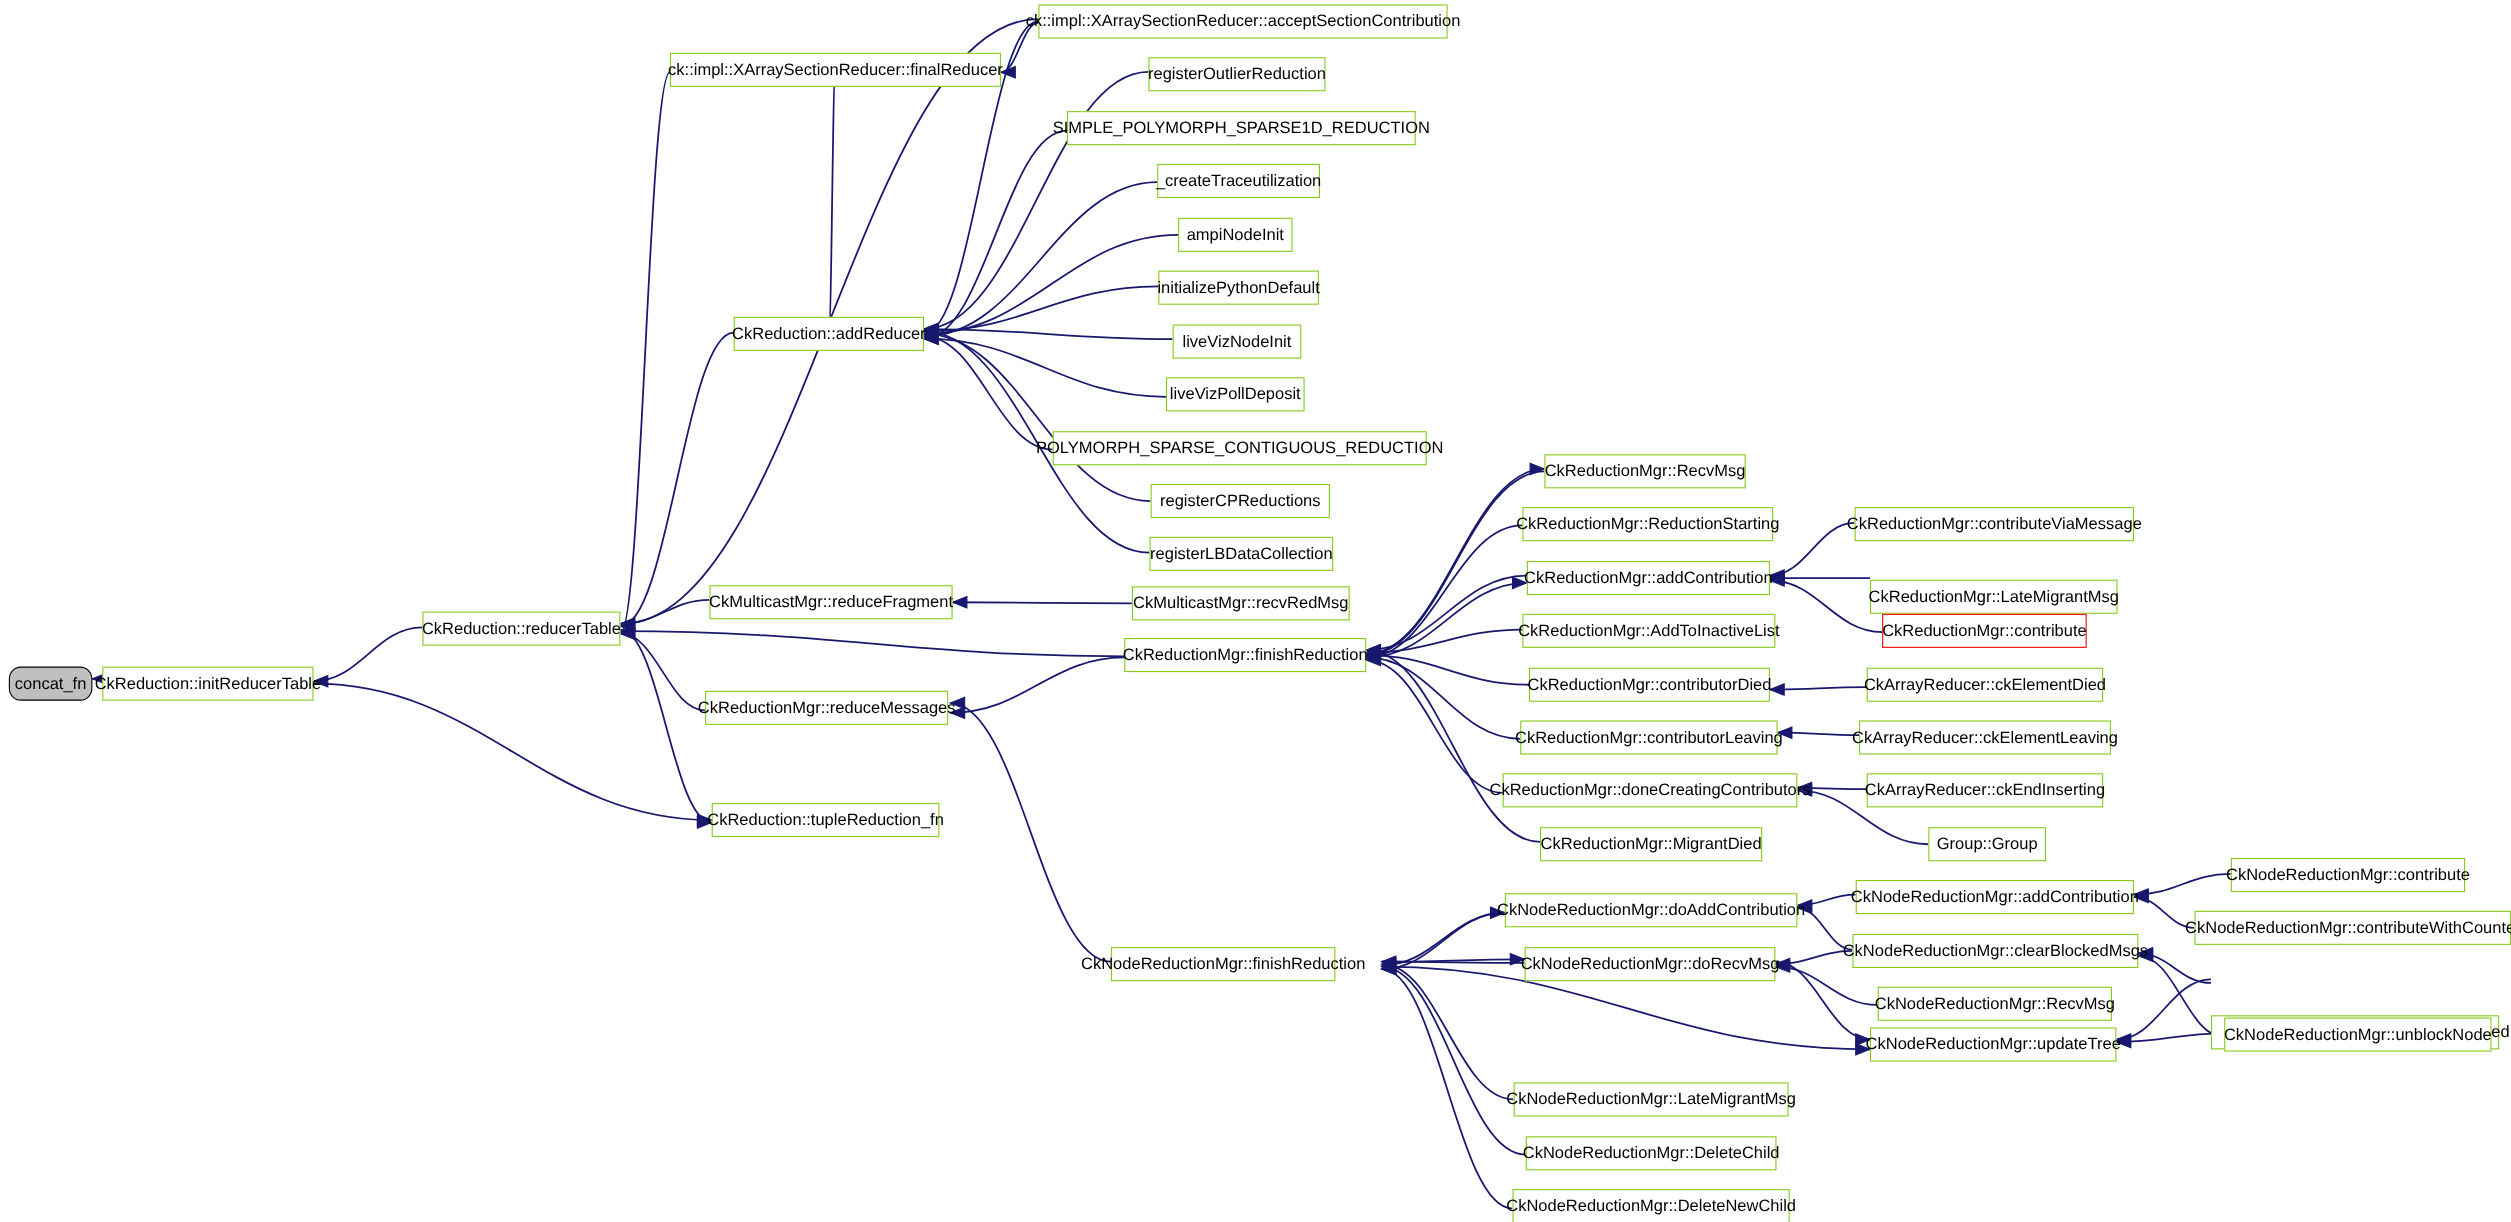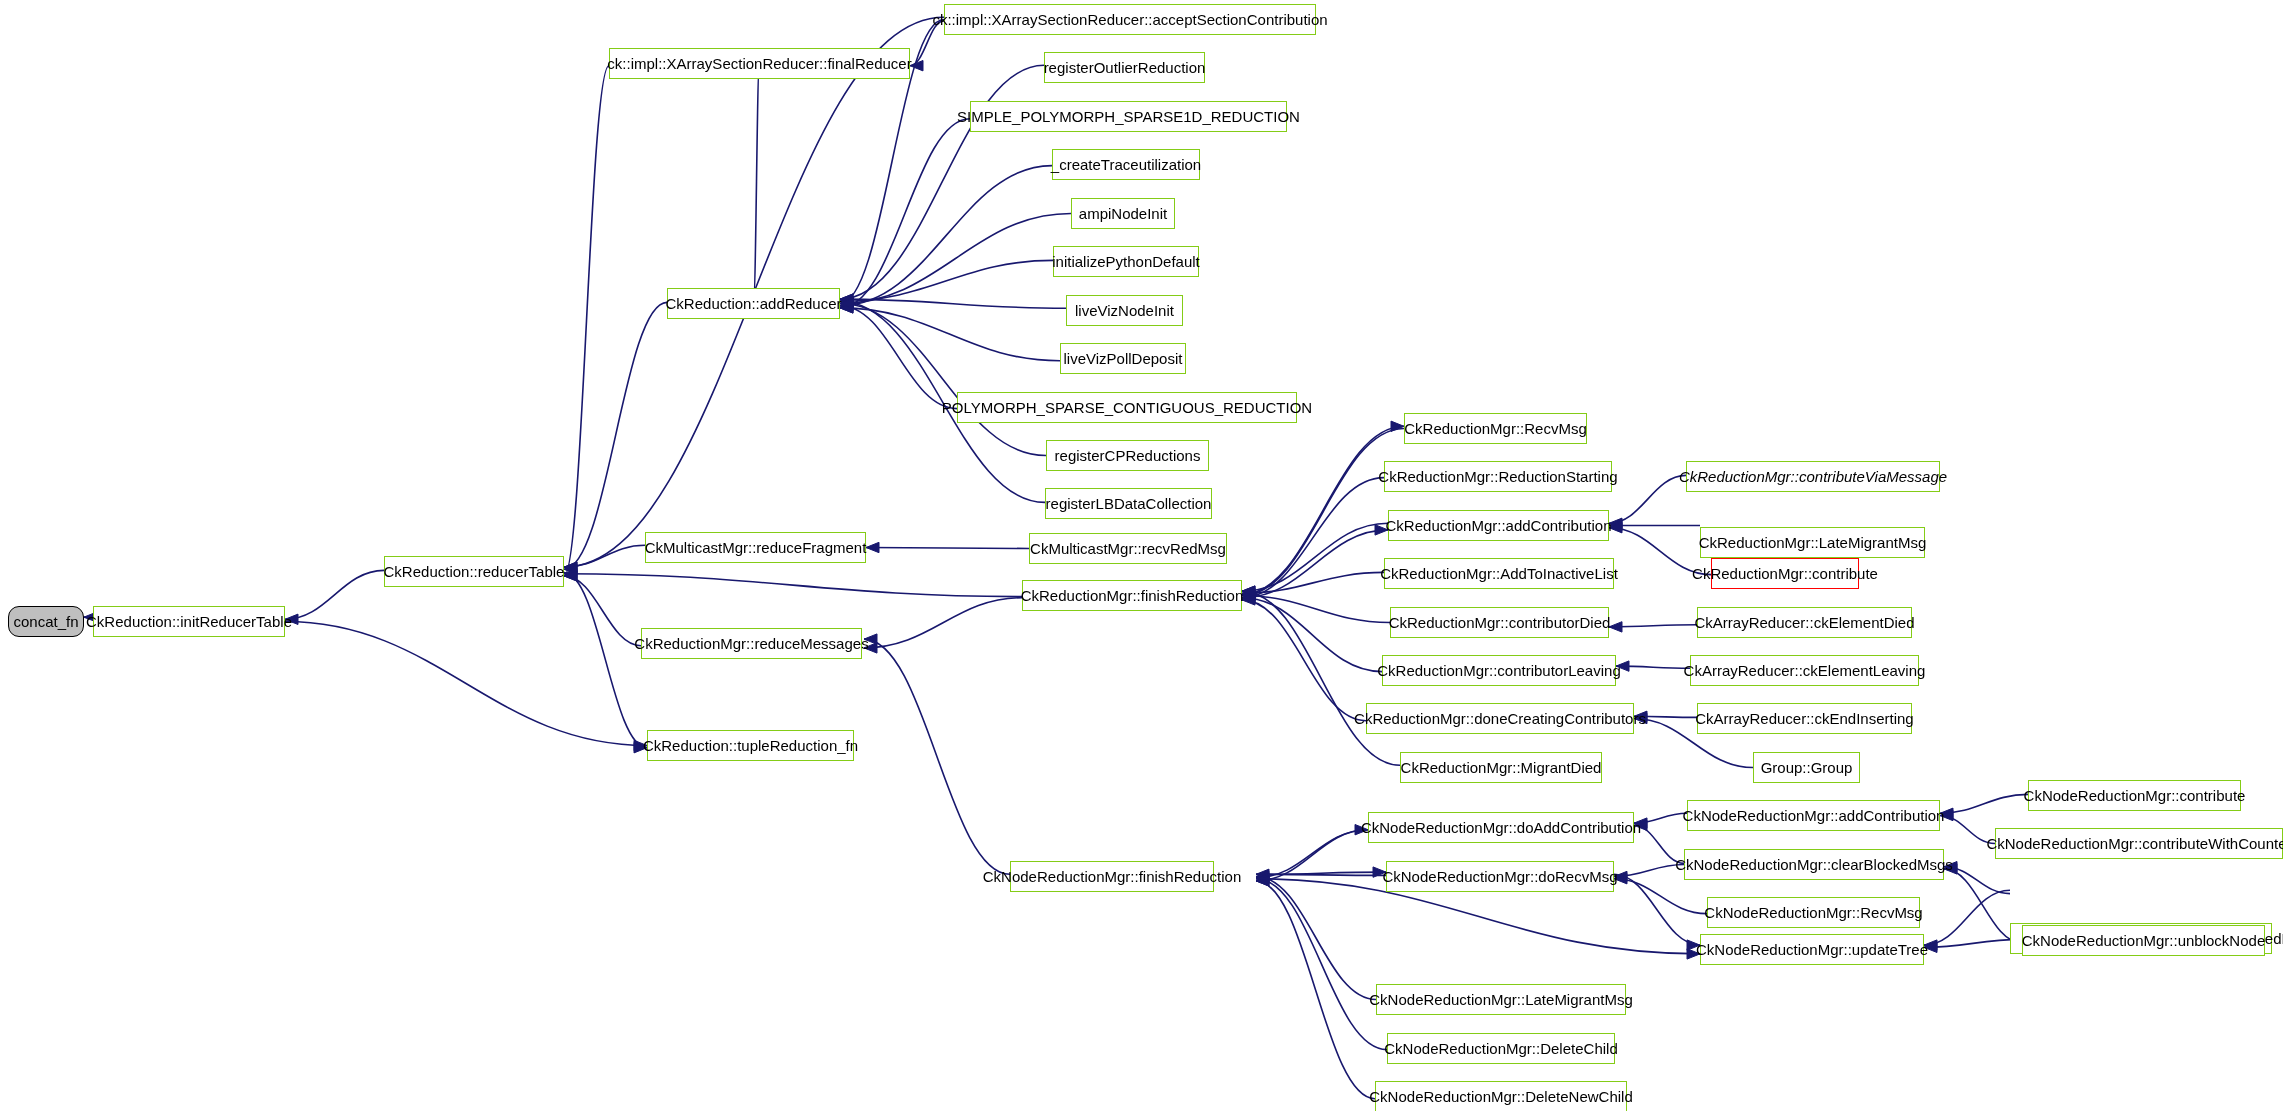--- a/index.html
+++ b/index.html
@@ -168,23 +168,23 @@
       <div class="node" style="left: 944px; top: 4px; width: 372px;">ck::impl::XArraySectionReducer::acceptSectionContribution</div>
       <div class="node" style="left: 1022px; top: 580px; width: 220px;">CkReductionMgr::finishReduction</div>
       <div class="node" style="left: 1404px; top: 413px; width: 183px; text-align: center;">CkReductionMgr::RecvMsg</div>
       <div class="node" style="left: 1384px; top: 461px; width: 228px;">CkReductionMgr::ReductionStarting</div>
       <div class="node" style="left: 1388px; top: 510px; width: 221px;">CkReductionMgr::addContribution</div>
       <div class="node" style="left: 1384px; top: 558px; width: 230px;">CkReductionMgr::AddToInactiveList</div>
       <div class="node" style="left: 1390px; top: 607px; width: 219px;">CkReductionMgr::contributorDied</div>
       <div class="node" style="left: 1382px; top: 655px; width: 234px;">CkReductionMgr::contributorLeaving</div>
       <div class="node" style="left: 1366px; top: 703px; width: 268px;">CkReductionMgr::doneCreatingContributors</div>
       <div class="node" style="left: 1400px; top: 752px; width: 202px;">CkReductionMgr::MigrantDied</div>
-      <div class="node" style="left: 1686px; top: 461px; width: 254px; font-style: italic;">CkReductionMgr::contributeViaMessage</div>
+      <div class="node" style="left: 1686px; top: 461px; width: 254px;">CkReductionMgr::contributeViaMessage</div>
       <div class="node" style="left: 1700px; top: 510px; width: 225px; margin-top: 17px;">CkReductionMgr::LateMigrantMsg</div>
-      <div class="node current" style="left: 1711px; top: 558px; width: 148px;">CkReductionMgr::contribute</div>
+      <div class="node current" style="left: 1711px; top: 558px; width: 186px;">CkReductionMgr::contribute</div>
       <div class="node" style="left: 1697px; top: 607px; width: 215px;">CkArrayReducer::ckElementDied</div>
       <div class="node" style="left: 1690px; top: 655px; width: 229px;">CkArrayReducer::ckElementLeaving</div>
       <div class="node" style="left: 1697px; top: 703px; width: 215px;">CkArrayReducer::ckEndInserting</div>
       <div class="node" style="left: 1753px; top: 752px; width: 107px;">Group::Group</div>
       <div class="node" style="left: 1010px; top: 861px; width: 204px;">CkNodeReductionMgr::finishReduction</div>
       <div class="node" style="left: 1368px; top: 812px; width: 266px;">CkNodeReductionMgr::doAddContribution</div>
       <div class="node" style="left: 1386px; top: 861px; width: 228px;">CkNodeReductionMgr::doRecvMsg</div>
       <div class="node" style="left: 1376px; top: 984px; width: 250px;">CkNodeReductionMgr::LateMigrantMsg</div>
       <div class="node" style="left: 1387px; top: 1033px; width: 228px;">CkNodeReductionMgr::DeleteChild</div>
       <div class="node" style="left: 1375px; top: 1081px; width: 252px;">CkNodeReductionMgr::DeleteNewChild</div>

